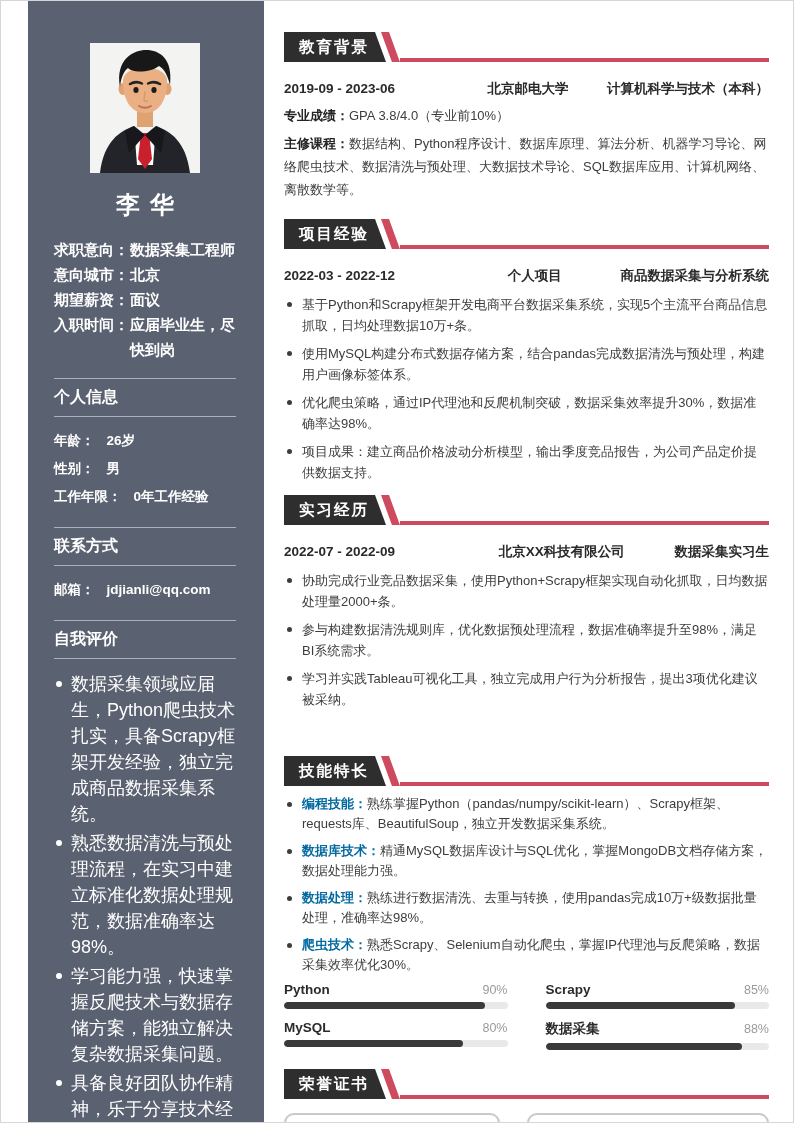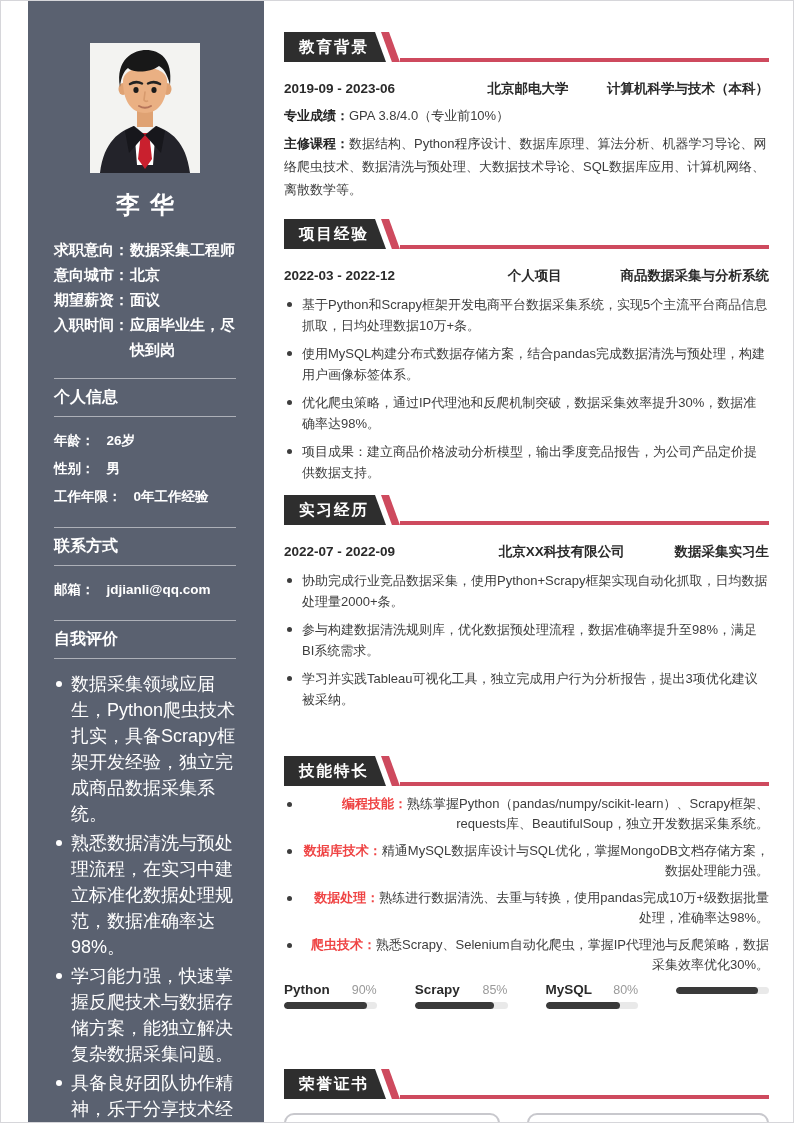--- a/index.html
+++ b/index.html
@@ -36,21 +36,21 @@
   .sb-bullet{ display:flex; font-size:18px; line-height:26px; margin-bottom:3px; }
   .sb-bullet .dot{
     flex:0 0 auto; width:6px; height:6px; border-radius:50%;
     background:#fff; margin:10px 9px 0 2px;
   }
   .sb-bullet .txt{ flex:1; }
   
   .main{ position:absolute; left:283px; right:19px; top:0; bottom:0; }
   .sec{ position:absolute; left:0; right:5px; }
   .sec-edu{ top:31px; } .sec-proj{ top:218px; } .sec-intern{ top:494px; }
-  .sec-skill{ top:755px;text-align:right; } .sec-honor{ top:1068px; }
+  .sec-skill{ top:755px; } .sec-honor{ top:1068px; }
   
   .sec-head{ position:relative; height:30px; }
   .flag{
     position:absolute; left:0; top:0; height:30px; width:102px; background:#2e2e2e;
     color:#fff; font-size:15.5px; font-weight:bold; letter-spacing:2px;
     display:flex; align-items:center; padding-left:15px;
     clip-path:polygon(0 0, calc(100% - 11px) 0, 100% 100%, 0 100%);
   }
   .stripe{
     position:absolute; left:97px; top:0; width:8px; height:30px;
@@ -65,24 +65,24 @@
   
   .line{ font-size:13px; color:#3d3d3d; line-height:23px; margin-top:5px; }
   .line b{ color:#242424; }
   .bullets{ margin-top:8px; }
   .bullet{ display:flex; font-size:13px; color:#3d3d3d; line-height:21px; margin-bottom:7px; }
   .bullet .dot{
     flex:0 0 auto; width:5px; height:5px; border-radius:50%;
     background:#3d3d3d; margin:8px 10px 0 3px;
   }
   .bullet .txt{ flex:1; }
-  .bullet .txt b{ color:#ef4444; }
+  .bullet .txt b{ color:#0369a1; }
   .sk-bullets .bullet{ line-height:20px; }
   
-  .bars{ margin-top:6px; display:grid; grid-template-columns:1fr 1fr 1fr 1fr; column-gap:38px; row-gap:11px; }
+  .bars{ margin-top:6px; display:grid; grid-template-columns:1fr 1fr; column-gap:38px; row-gap:11px; }
   .bar-head{ display:flex; justify-content:space-between; align-items:baseline; }
   .bar-label{ font-size:13.5px; font-weight:bold; color:#2b2b2b; }
   .bar-pct{ font-size:12.5px; color:#9a9a9a; }
   .track{ margin-top:5px; height:7px; border-radius:4px; background:#e9e9e9; overflow:hidden; }
   .fill{ height:100%; border-radius:4px; background:#3a3a3a; }
   
   .certs{ margin-top:14px; display:grid; grid-template-columns:1fr 1.12fr; column-gap:27px; }
   .cert{ height:50px; border:2px solid #c8c8cd; border-radius:10px; background:#fff; }
 </style>
 </head>
@@ -314,20 +314,24 @@
         <div class="bar-cell">
           <div class="bar-head">
             <span class="bar-label">MySQL</span>
             <span class="bar-pct">80%</span>
           </div>
           <div class="track">
               <div class="fill" style="width: 80%;"></div>
             </div>
         </div>
         <div class="bar-cell">
+          <div class="bar-head">
+            <span class="bar-label">数据采集</span>
+            <span class="bar-pct">88%</span>
+          </div>
           <div class="track">
               <div class="fill" style="width: 88%;"></div>
             </div>
         </div>
       </div>
     </section>
 
     <section class="sec sec-honor">
       <div class="sec-head">
         <div class="flag">

